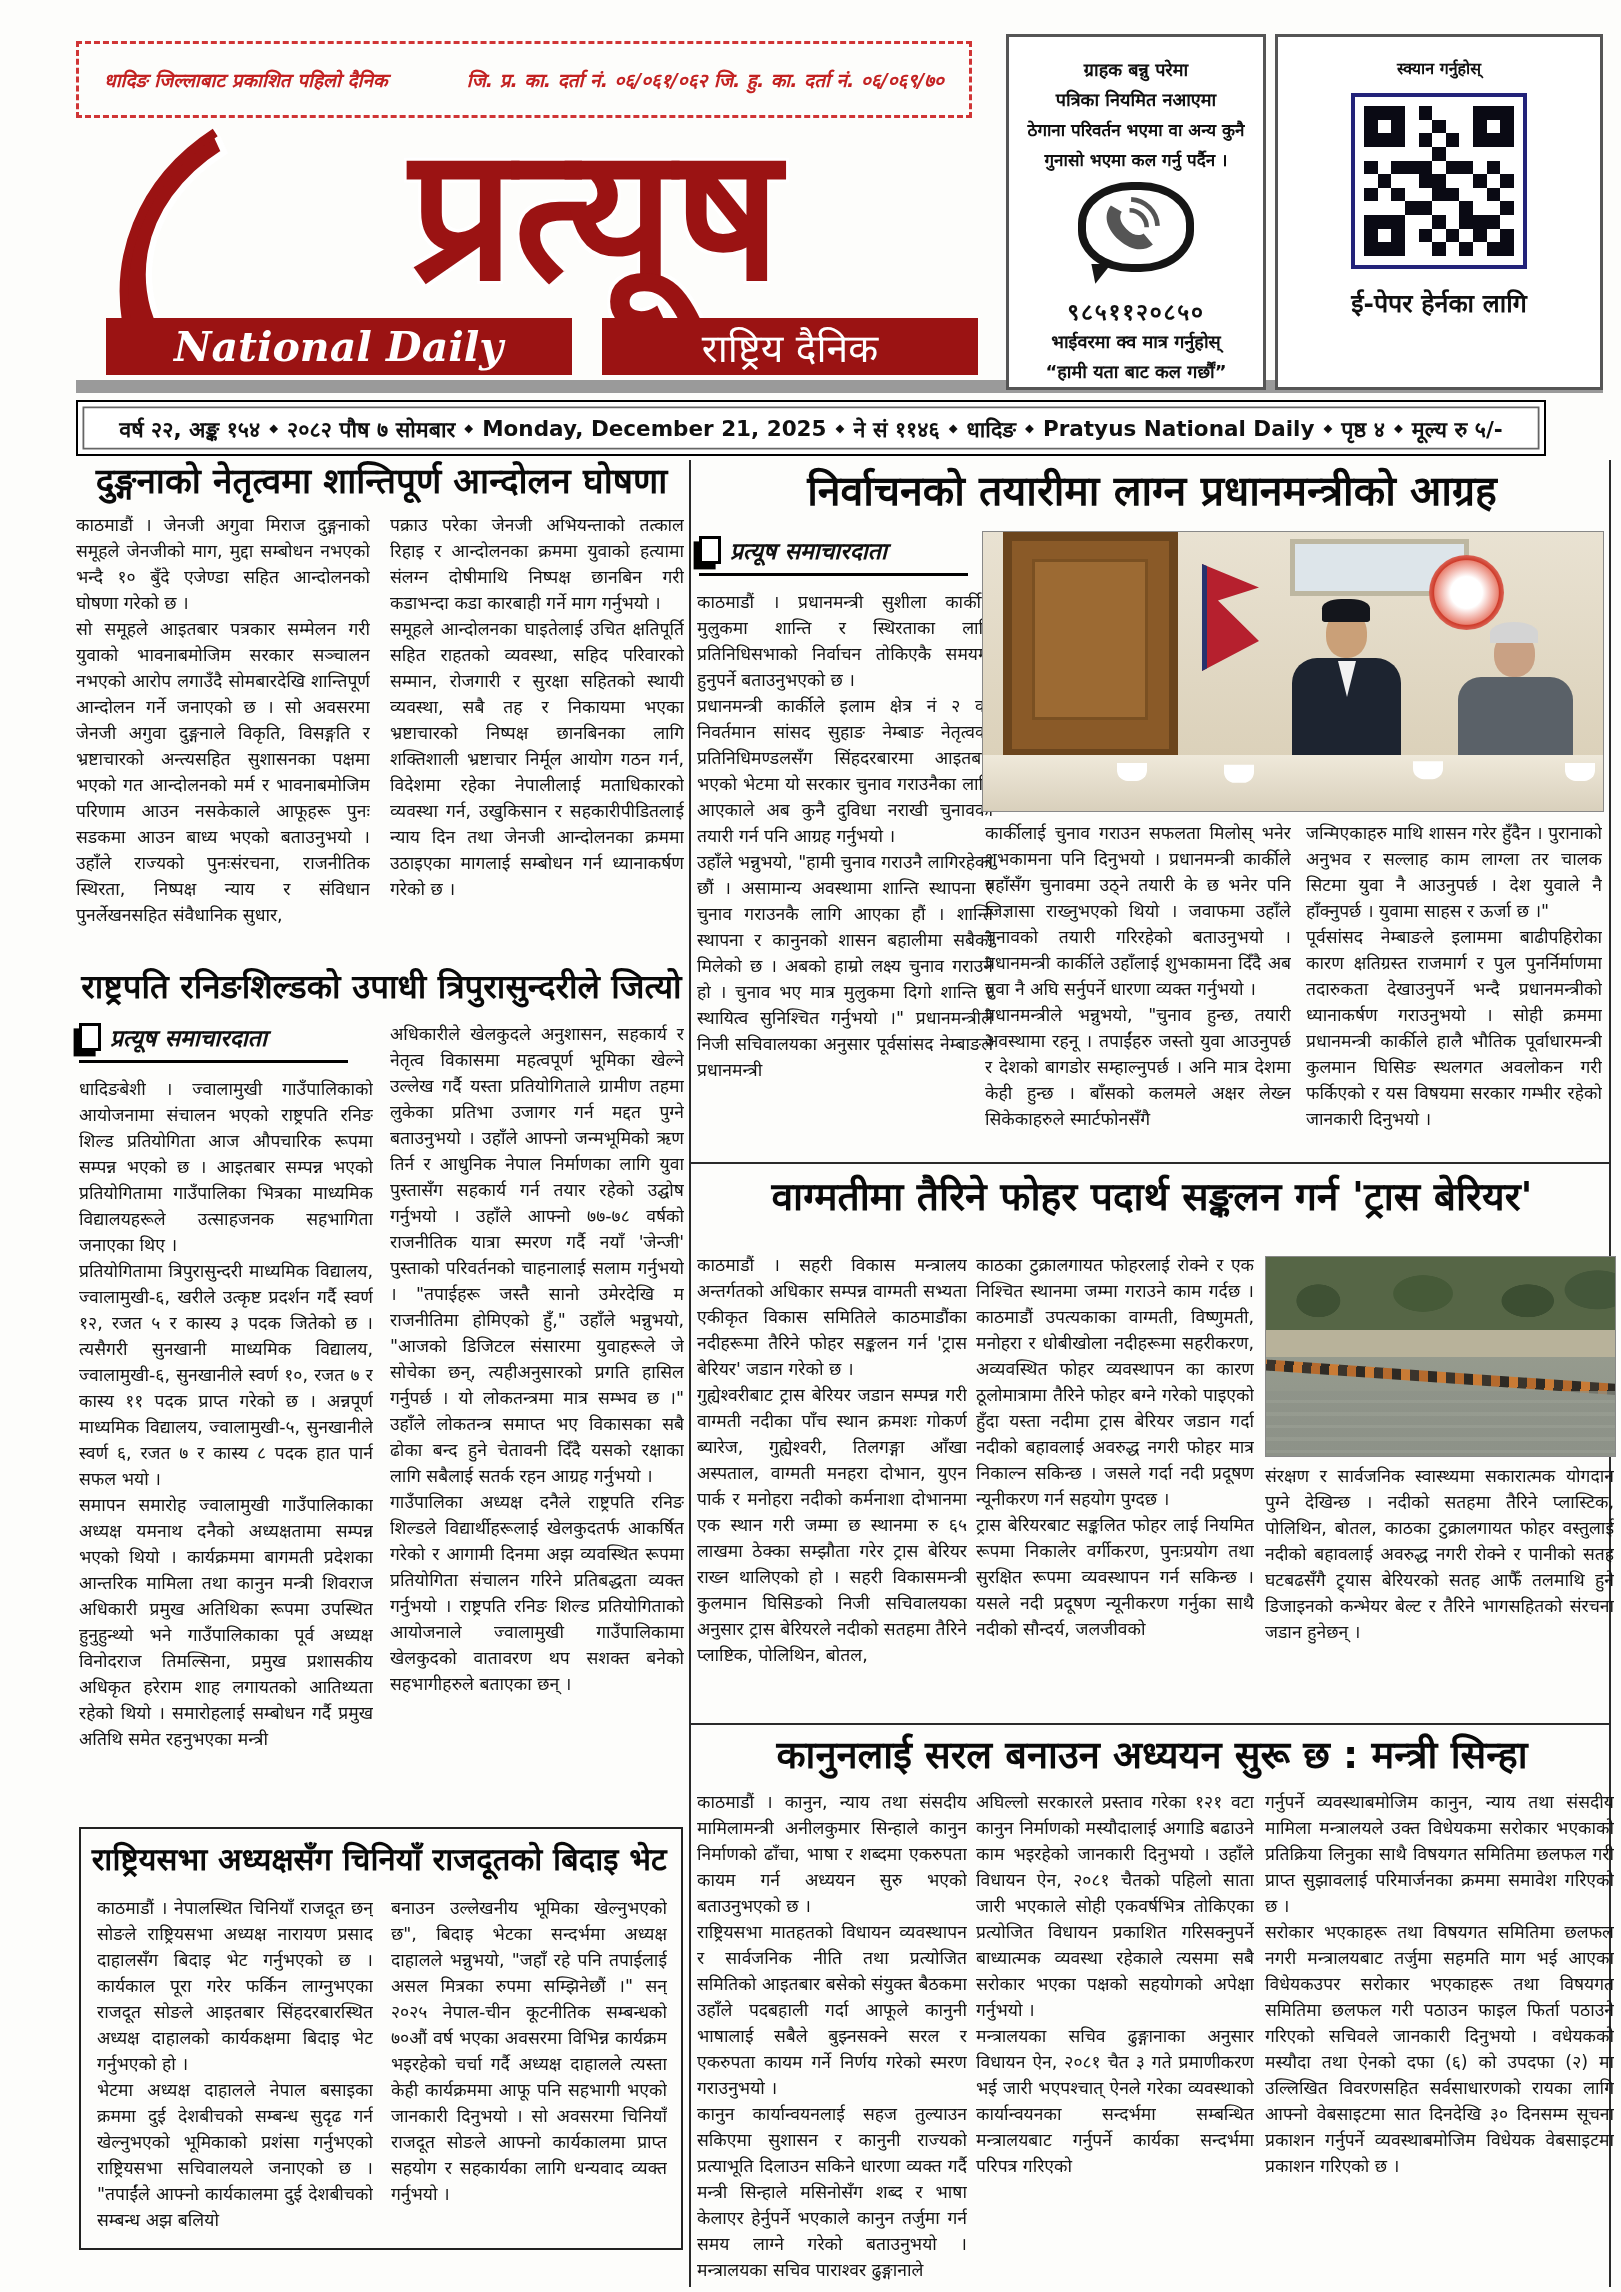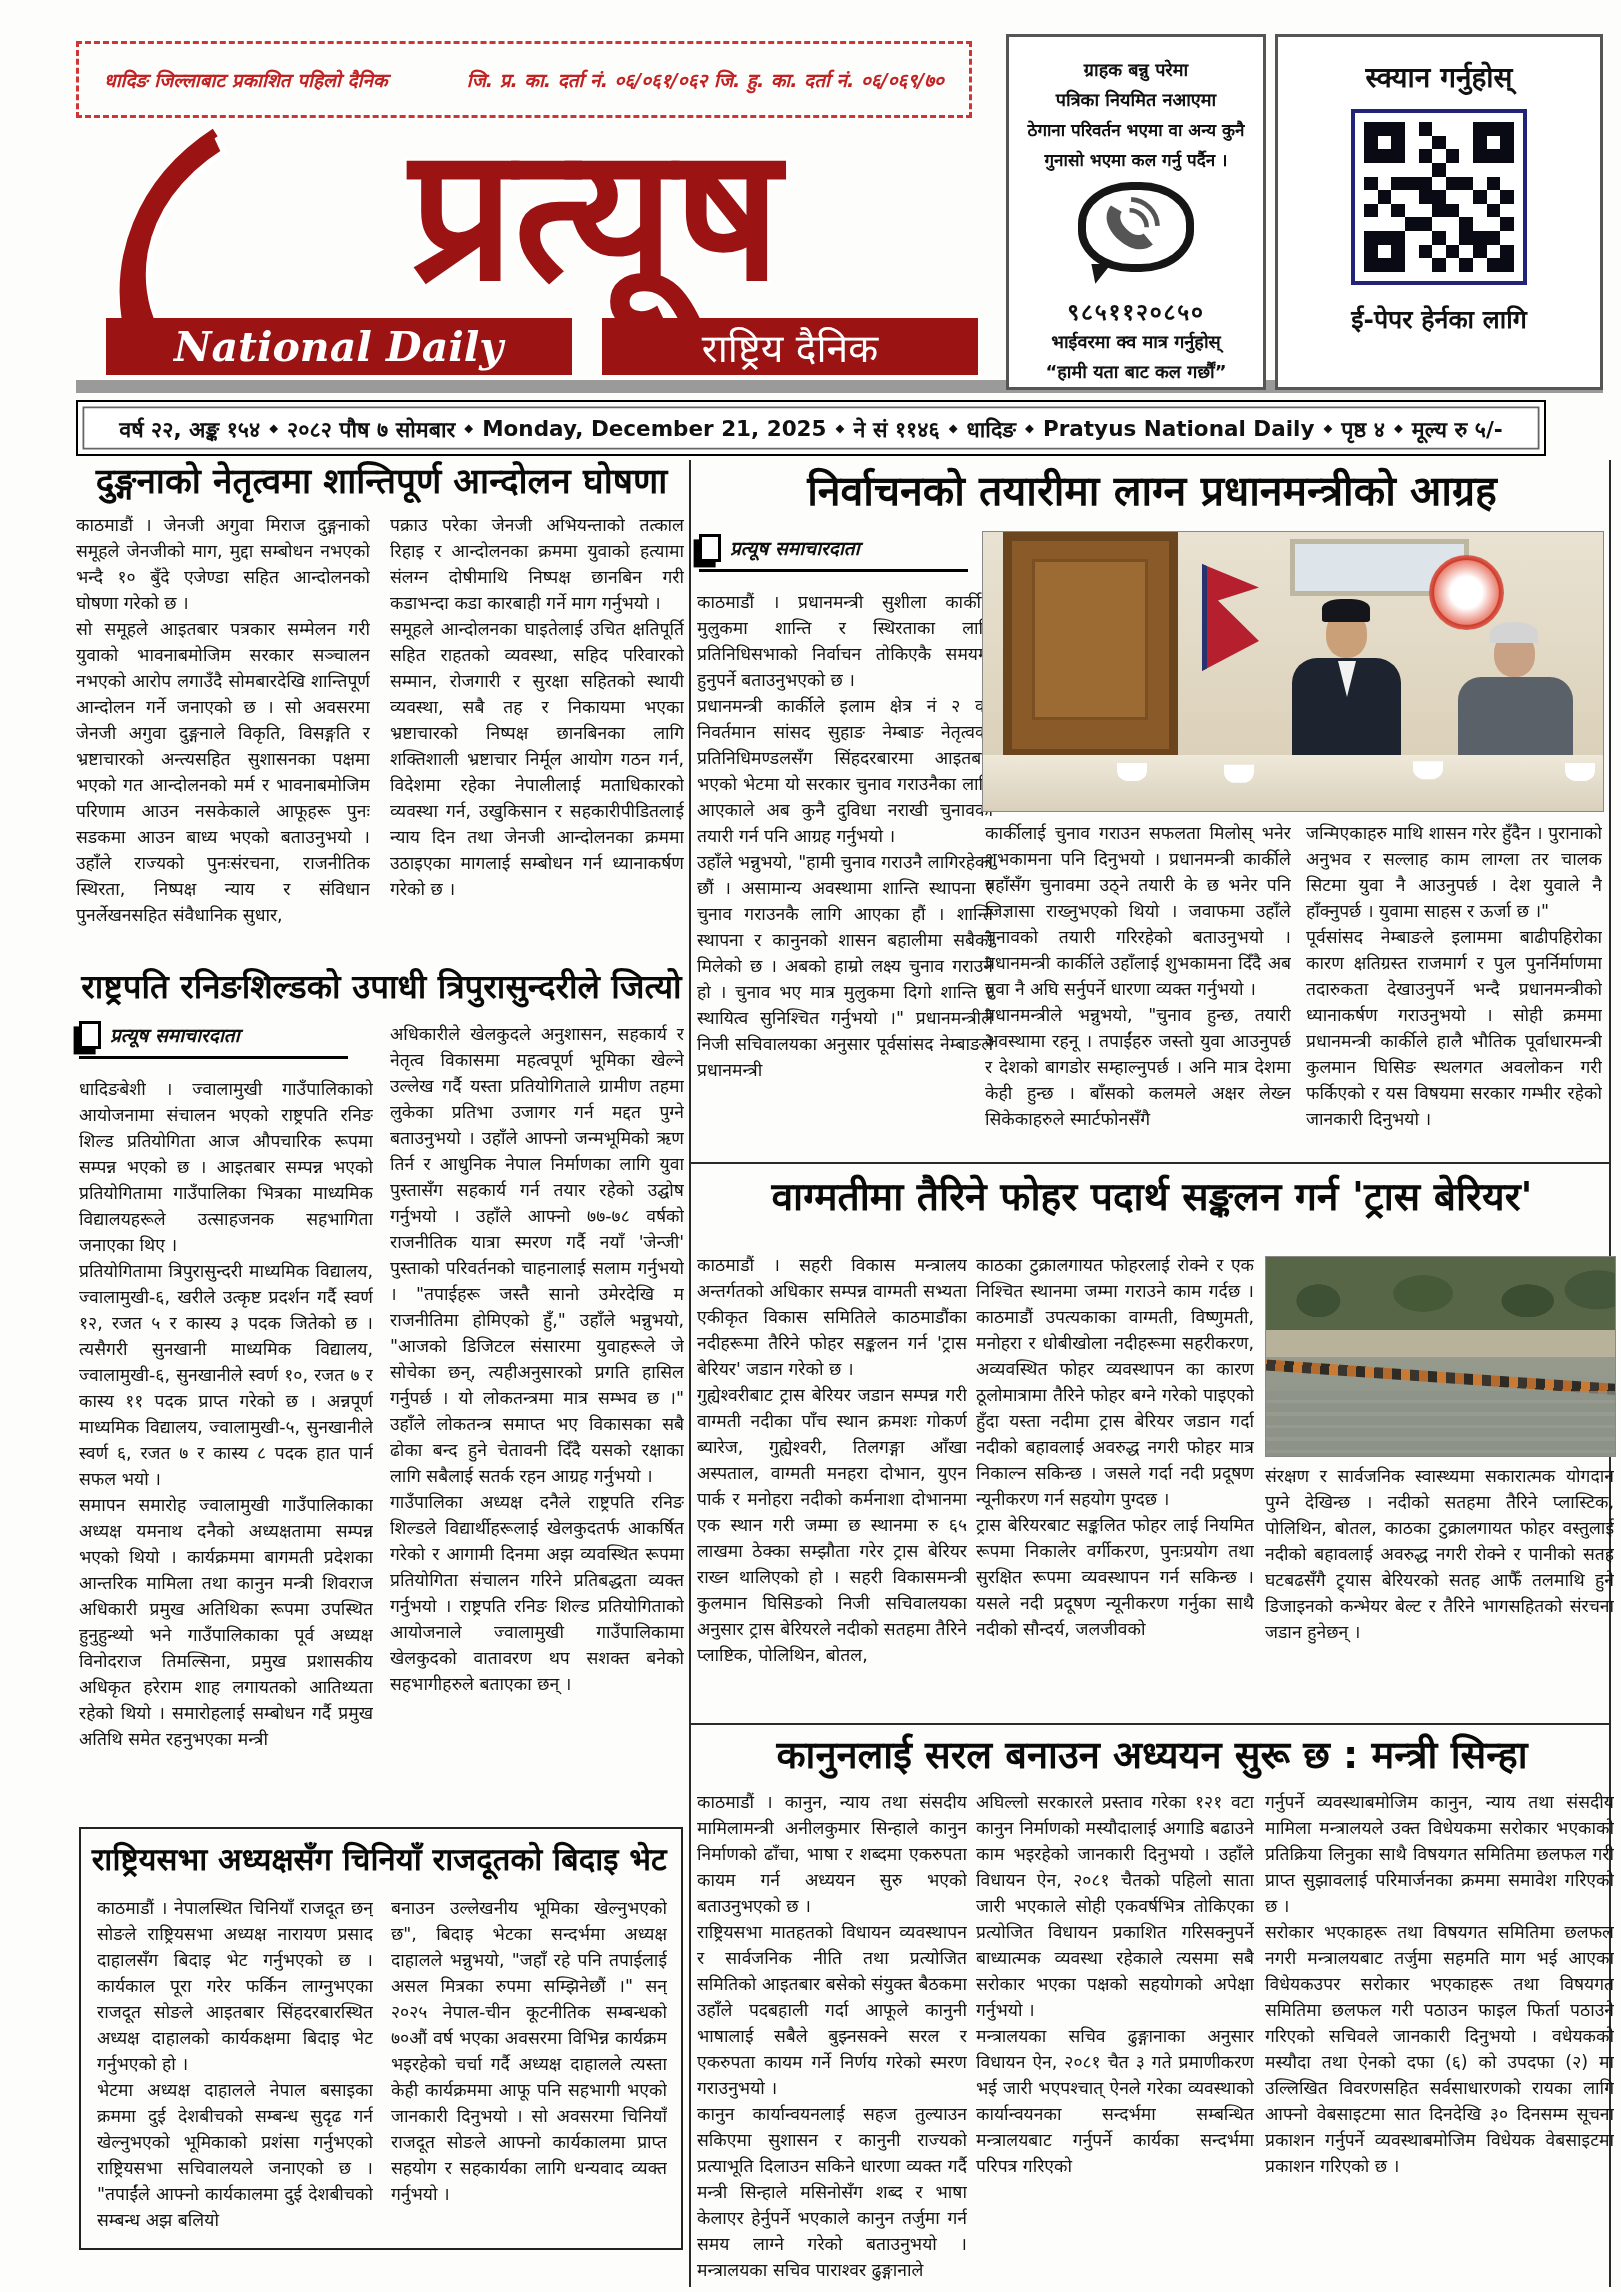--- a/index.html
+++ b/index.html
@@ -7,21 +7,21 @@
         font-family:"DejaVu Sans",sans-serif;color:#111;}
   .abs{position:absolute;}
   .col{position:absolute;font-size:17.5px;line-height:26px;text-align:justify;
        white-space:pre-line;overflow:hidden;color:#141414;}
   .headline{position:absolute;font-weight:800;color:#0a0a0a;text-align:center;overflow:hidden;
             font-family:"DejaVu Sans",sans-serif;}
   .rule{position:absolute;background:#2a2a2a;}
   .redtxt{color:#c32222;}
   .byline-row{position:absolute;display:flex;align-items:center;gap:9px;
               border-bottom:3.6px solid #000;padding-bottom:7.2px;}
-  .byline-label{font-style:italic;font-weight:700;font-size:19px;}
+  .byline-label{font-style:italic;font-weight:700;font-size:23px;}
   .byline-icon{width:16px;height:21.5px;border:3.6px solid #000;box-shadow:-5.4px 5.4px 0 #000;background:#fff;}
   .band{position:absolute;background:#9b1313;display:flex;align-items:center;justify-content:center;}
   .boxed{position:absolute;border:3.6px solid #555;background:#fff;}
   .photo{position:absolute;overflow:hidden;border:0.9px solid #888;}
   .diamond{font-size:11.6px;margin:0 9px;}
   .dateline{position:absolute;display:flex;align-items:center;justify-content:center;
             white-space:nowrap;overflow:hidden;font-weight:700;font-size:21.5px;
             border:2.7px solid #000;box-shadow:inset 0 0 0 4.5px #fff,inset 0 0 0 6.3px #666;background:#fff;}
   .qr{display:grid;grid-template-columns:repeat(11,1fr);grid-auto-rows:1fr;width:150px;height:150px;}
   .qr div{background:#fff;}
@@ -71,21 +71,21 @@
       <div style="position:absolute;left:5.4px;bottom:-19.7px;width:19.7px;height:19.7px;background:#161616;
                   clip-path:polygon(0 0,100% 0,20% 100%);"></div>
     </div>
     <div style="font-size:23px;font-weight:700;margin-top:23px;letter-spacing:1.8px;">९८५११२०८५०</div>
     <div style="font-size:18px;font-weight:600;line-height:30px;">भाईवरमा क्व मात्र गर्नुहोस्</div>
     <div style="font-size:18px;font-weight:600;line-height:30px;">“हामी यता बाट कल गर्छौं”</div>
   </div>
 
   <div class="boxed" style="left:1275px;top:34px;width:328px;height:356px;box-sizing:border-box;
               display:flex;flex-direction:column;align-items:center;justify-content:flex-start;padding-top:19.7px;">
-    <div style="font-size:28px;font-weight:600;">स्क्यान गर्नुहोस्</div>
+    <div style="font-size:16px;font-weight:600;">स्क्यान गर्नुहोस्</div>
     <div style="margin-top:14.3px;border:4.5px solid #23237a;background:#fff;padding:9px;">
       <div class="qr">
         <div class="b"></div>
           <div class="b"></div>
           <div class="b"></div>
           <div></div>
           <div class="b"></div>
           <div></div>
           <div></div>
           <div></div>

